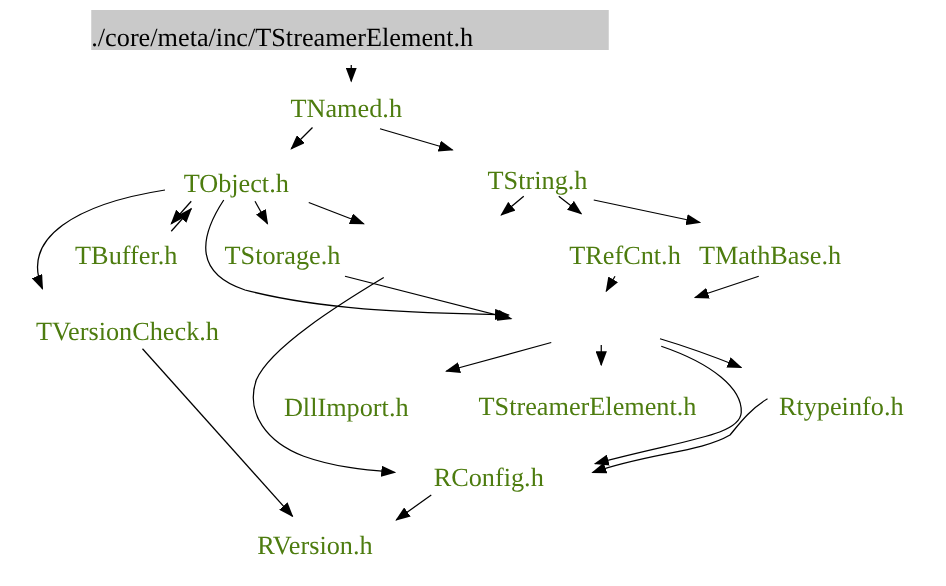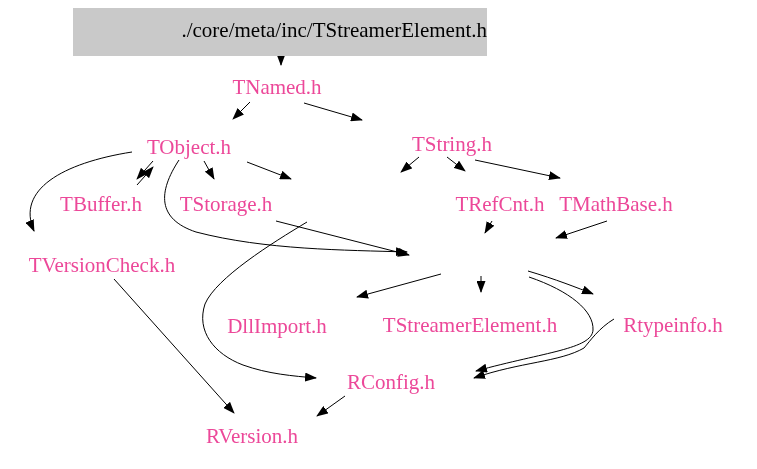--- a/index.html
+++ b/index.html
@@ -8,34 +8,34 @@
     width:757px;height:469px;
     background:#ffffff;
     font-family:"Liberation Serif","DejaVu Serif",serif;
     overflow:hidden;
   }
   #edges{position:absolute;left:0;top:0;width:757px;height:469px;}
   .node{
     position:absolute;
     transform:translate(-50%,-50%);
     background:#ffffff;
-    color:#ec4899;
+    color:#4d7c0f;
     font-size:21px;
     line-height:1.05;
     padding:0 3px;
     white-space:nowrap;
   }
   .root{
     position:absolute;
-    left:73px;top:8px;width:414px;height:48px;
+    left:73px;top:8px;width:414px;height:32px;
     background:#c9c9c9;
     color:#000000;
     font-size:21px;
     line-height:44px;
-    text-align:right;
+    text-align:left;
     white-space:nowrap;
   }
 </style>
 </head>
 <body>
 
 <div id="canvas">
 
   <svg id="edges" viewBox="0 0 757 469" xmlns="http://www.w3.org/2000/svg">
     <defs>
@@ -67,21 +67,21 @@
       <path marker-end="url(#ah)" d="M307,222 C272,243 216,278 205,304 C196,331 214,354 243,365 C268,374 293,376 316,378"></path>
       <path marker-end="url(#ah)" d="M345,396 L317,416"></path>
       <path marker-end="url(#ah)" d="M114,279 L234,413"></path>
     </g>
   </svg>
 
   <div class="root">./core/meta/inc/TStreamerElement.h</div>
 
   <div class="node" style="left:277px;top:87px">TNamed.h</div>
   <div class="node" style="left:189px;top:147px">TObject.h</div>
-  <div class="node" style="left:452px;top:144px">TString.h</div>
+  <div class="node" style="left:430px;top:144px">TString.h</div>
   <div class="node" style="left:101px;top:204px">TBuffer.h</div>
   <div class="node" style="left:226px;top:204px">TStorage.h</div>
   <div class="node" style="left:500px;top:204px">TRefCnt.h</div>
   <div class="node" style="left:616px;top:204px">TMathBase.h</div>
   <div class="node" style="left:102px;top:265px">TVersionCheck.h</div>
   <div class="node" style="left:277px;top:326px">DllImport.h</div>
   <div class="node" style="left:470px;top:325px">TStreamerElement.h</div>
   <div class="node" style="left:673px;top:325px">Rtypeinfo.h</div>
   <div class="node" style="left:391px;top:382px">RConfig.h</div>
   <div class="node" style="left:252px;top:436px">RVersion.h</div>

